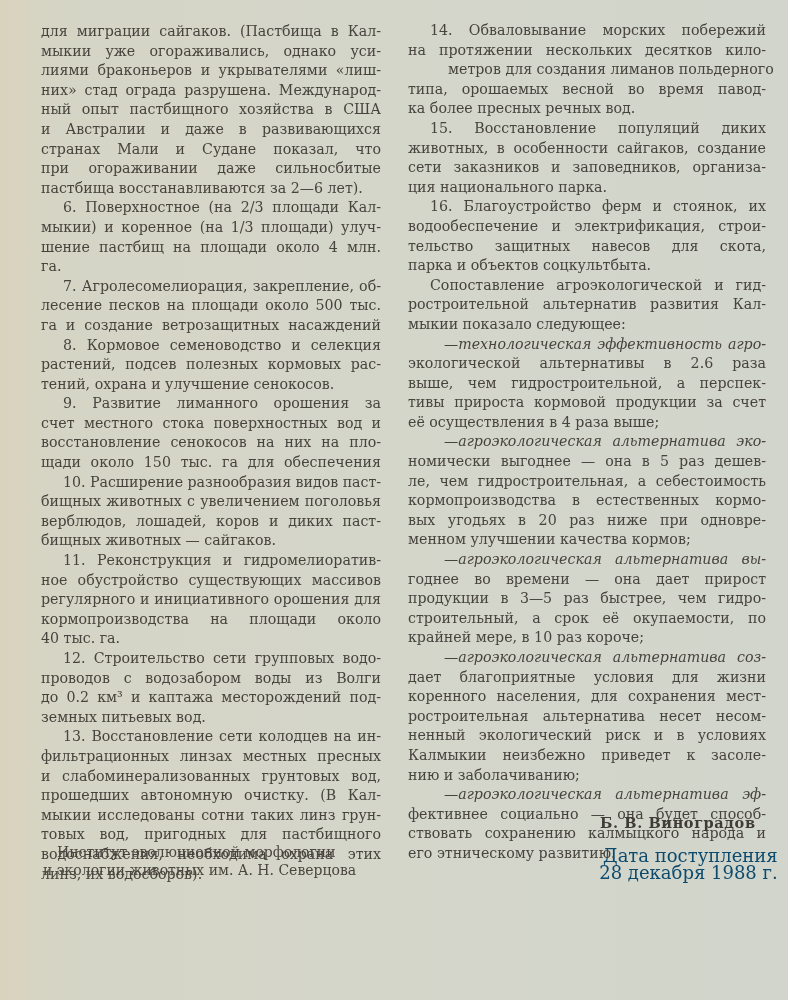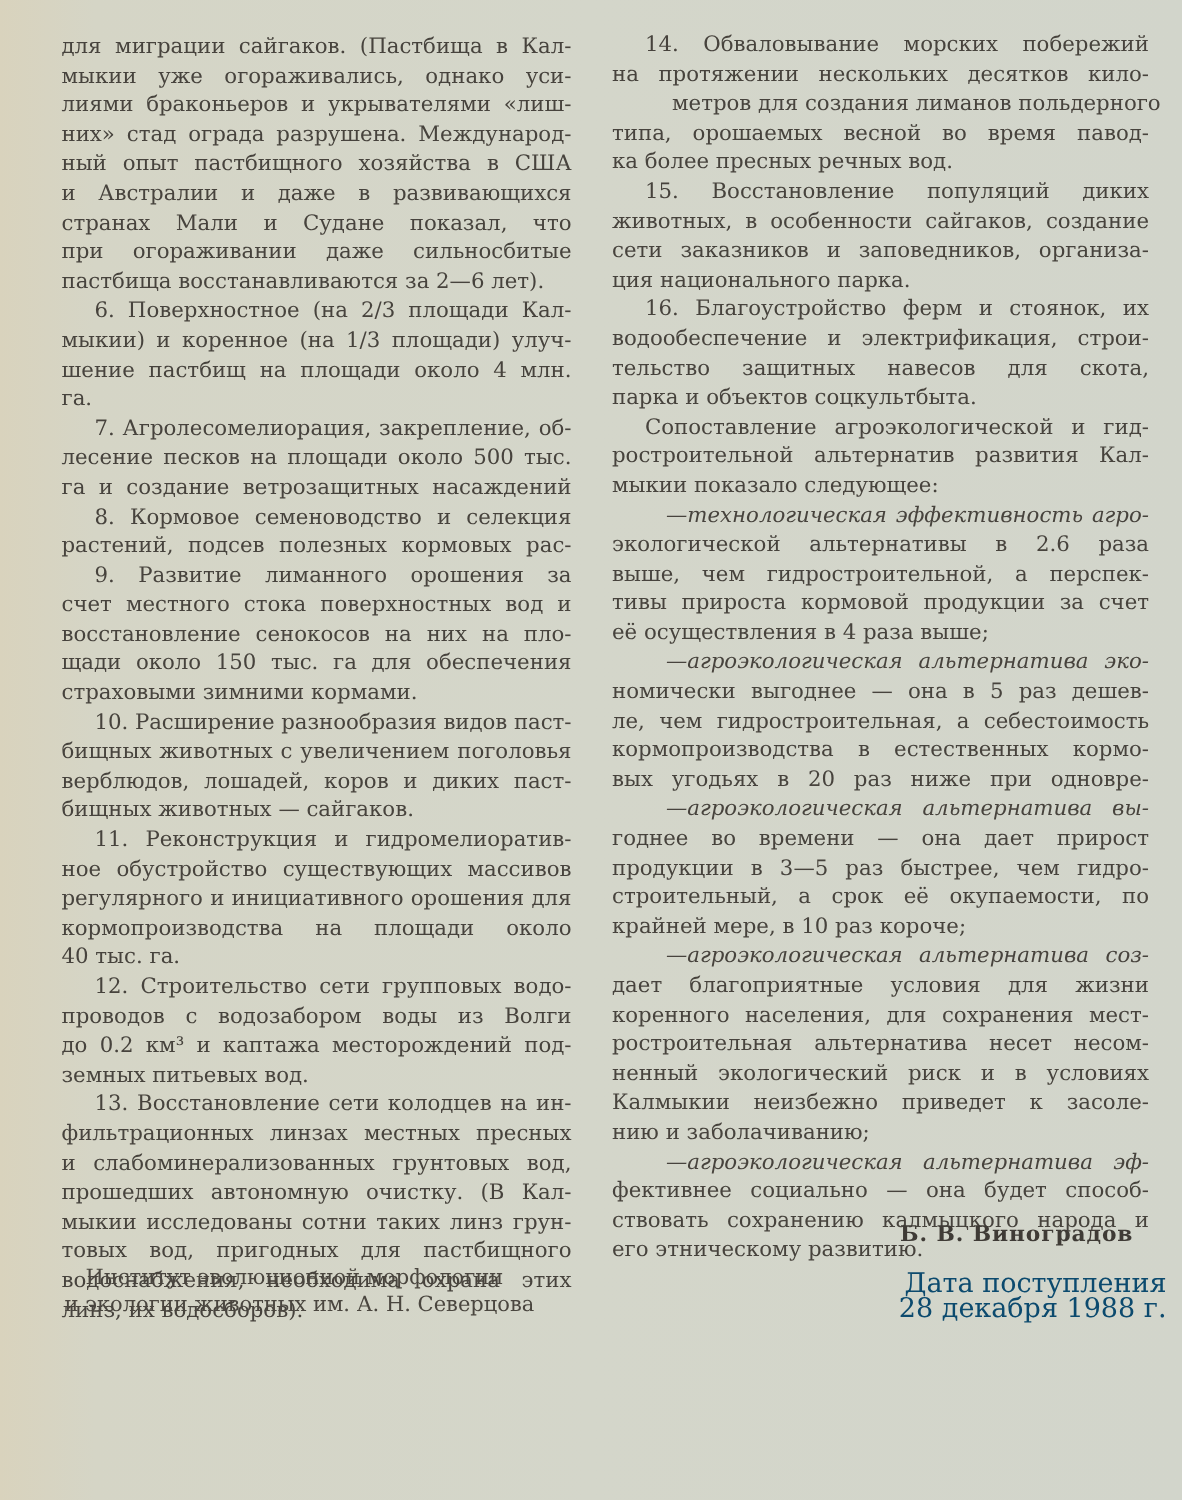--- a/index.html
+++ b/index.html
@@ -38,25 +38,25 @@
     <span class="line last">пастбища восстанавливаются за 2—6 лет).</span>
     <span class="line indent"><span style="white-space: nowrap;">6. Поверхностное (на 2/3 площади Кал-</span></span>
     <span class="line"><span style="white-space: nowrap;">мыкии) и коренное (на 1/3 площади) улуч-</span></span>
     <span class="line"><span style="white-space: nowrap;">шение пастбищ на площади около 4 млн.</span></span>
     <span class="line last">га.</span>
     <span class="line indent"><span style="white-space: nowrap;">7. Агролесомелиорация, закрепление, об-</span></span>
     <span class="line"><span style="white-space: nowrap;">лесение песков на площади около 500 тыс.</span></span>
     <span class="line"><span style="white-space: nowrap;">га и создание ветрозащитных насаждений</span></span>
     <span class="line indent"><span style="white-space: nowrap;">8. Кормовое семеноводство и селекция</span></span>
     <span class="line"><span style="white-space: nowrap;">растений, подсев полезных кормовых рас-</span></span>
+    <span class="line last">тений, охрана и улучшение сенокосов.</span>
     <span class="line indent"><span style="white-space: nowrap;">9. Развитие лиманного орошения за</span></span>
     <span class="line"><span style="white-space: nowrap;">счет местного стока поверхностных вод и</span></span>
     <span class="line"><span style="white-space: nowrap;">восстановление сенокосов на них на пло-</span></span>
     <span class="line"><span style="white-space: nowrap;">щади около 150 тыс. га для обеспечения</span></span>
-    <span class="line last">страховыми зимними кормами.</span>
     <span class="line indent"><span style="white-space: nowrap; letter-spacing: -0.0320513px;">10. Расширение разнообразия видов паст-</span></span>
     <span class="line"><span style="white-space: nowrap;">бищных животных с увеличением поголовья</span></span>
     <span class="line"><span style="white-space: nowrap;">верблюдов, лошадей, коров и диких паст-</span></span>
     <span class="line last">бищных животных — сайгаков.</span>
     <span class="line indent"><span style="white-space: nowrap;">11. Реконструкция и гидромелиоратив-</span></span>
     <span class="line"><span style="white-space: nowrap;">ное обустройство существующих массивов</span></span>
     <span class="line"><span style="white-space: nowrap;">регулярного и инициативного орошения для</span></span>
     <span class="line"><span style="white-space: nowrap;">кормопроизводства на площади около</span></span>
     <span class="line last">40 тыс. га.</span>
     <span class="line indent"><span style="white-space: nowrap;">12. Строительство сети групповых водо-</span></span>
@@ -92,20 +92,21 @@
     <span class="line indent2"><span style="white-space: nowrap;">—технологическая эффективность агро-</span></span>
     <span class="line"><span style="white-space: nowrap;">экологической альтернативы в 2.6 раза</span></span>
     <span class="line"><span style="white-space: nowrap;">выше, чем гидростроительной, а перспек-</span></span>
     <span class="line"><span style="white-space: nowrap;">тивы прироста кормовой продукции за счет</span></span>
     <span class="line last">её осуществления в 4 раза выше;</span>
     <span class="line indent2"><span style="white-space: nowrap;">—агроэкологическая альтернатива эко-</span></span>
     <span class="line"><span style="white-space: nowrap;">номически выгоднее — она в 5 раз дешев-</span></span>
     <span class="line"><span style="white-space: nowrap;">ле, чем гидростроительная, а себестоимость</span></span>
     <span class="line"><span style="white-space: nowrap;">кормопроизводства в естественных кормо-</span></span>
     <span class="line"><span style="white-space: nowrap;">вых угодьях в 20 раз ниже при одновре-</span></span>
+    <span class="line last">менном улучшении качества кормов;</span>
     <span class="line indent2"><span style="white-space: nowrap;">—агроэкологическая альтернатива вы-</span></span>
     <span class="line"><span style="white-space: nowrap;">годнее во времени — она дает прирост</span></span>
     <span class="line"><span style="white-space: nowrap; margin-top: 24px;">продукции в 3—5 раз быстрее, чем гидро-</span></span>
     <span class="line"><span style="white-space: nowrap;">строительный, а срок её окупаемости, по</span></span>
     <span class="line last">крайней мере, в 10 раз короче;</span>
     <span class="line indent2"><span style="white-space: nowrap;">—агроэкологическая альтернатива соз-</span></span>
     <span class="line"><span style="white-space: nowrap;">дает благоприятные условия для жизни</span></span>
     <span class="line"><span style="white-space: nowrap;">коренного населения, для сохранения мест-</span></span>
     <span class="line"><span style="white-space: nowrap;">ростроительная альтернатива несет несом-</span></span>
     <span class="line"><span style="white-space: nowrap;">ненный экологический риск и в условиях</span></span>

